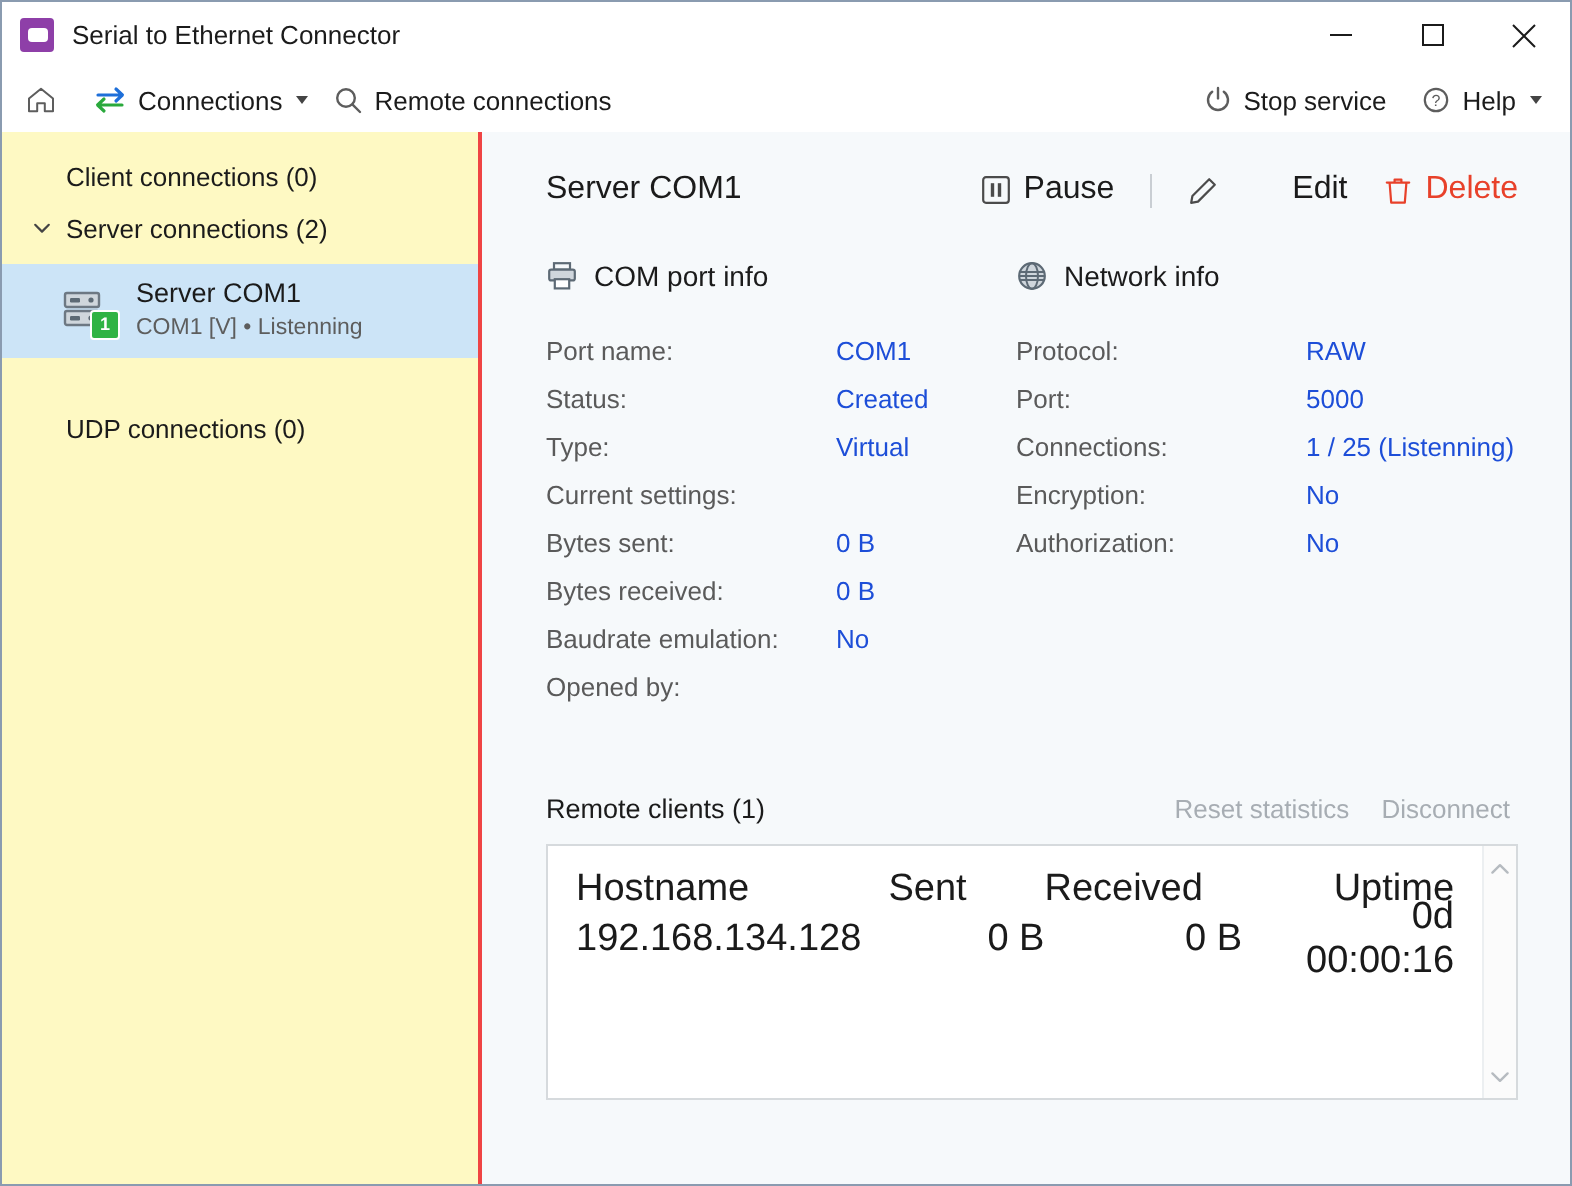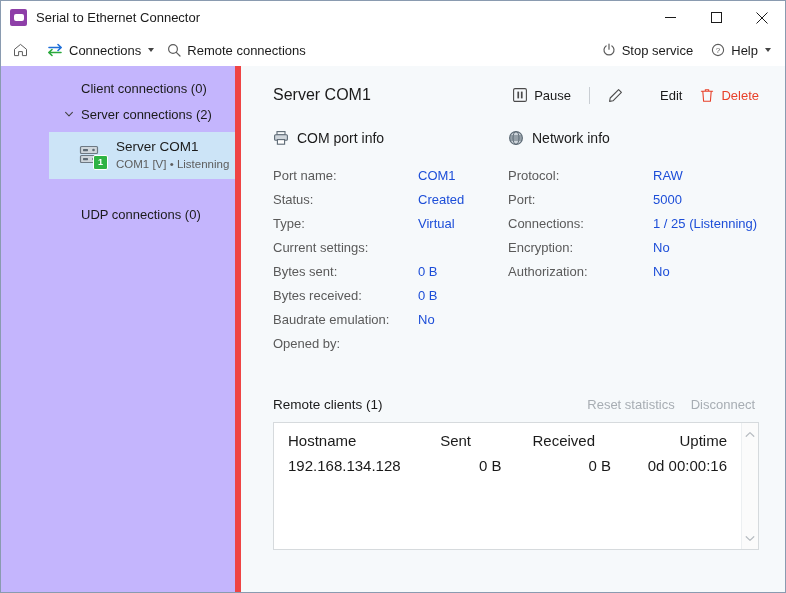--- a/index.html
+++ b/index.html
@@ -40,22 +40,22 @@
   .tb-item .ic{display:flex;align-items:center;justify-content:center;margin-right:6px;}
   .caret{
     width:0;height:0;border-left:3.5px solid transparent;border-right:3.5px solid transparent;
     border-top:4px solid #444;margin-left:7px;
   }
   .tb-right{margin-left:auto;display:flex;align-items:center;}
   .tb-right .tb-item{margin-right:0;margin-left:18px;}
   
   .content{flex:1;display:flex;min-height:0;}
   .sidebar{
-    width:240px;min-width:240px;background:#c4b5fd;
-    border-right:6px solid #ef4444;padding-top:9px;box-sizing:border-box;padding-left:48px;
+    width:240px;min-width:240px;background:#fef9c3;
+    border-right:2px solid #ef4444;padding-top:9px;box-sizing:border-box;
   }
   .side-row{
     height:26px;display:flex;align-items:center;
     font-size:13px;color:#1b1b1b;padding-left:12px;box-sizing:border-box;
   }
   .side-row .chev{width:16px;display:flex;align-items:center;justify-content:center;color:#444;}
   .side-row .lbl{margin-left:4px;}
   .side-row.indent{padding-left:28px;}
   .node{
     height:47px;display:flex;align-items:center;padding-left:30px;
@@ -69,21 +69,21 @@
   }
   .node .ntext{display:flex;flex-direction:column;line-height:1.25;}
   .node .nt1{font-size:13.5px;color:#1b1b1b;}
   .node .nt2{font-size:11.5px;color:#5d5d5d;margin-top:1px;}
   .side-gap{height:22px;}
   
   .main{flex:1;background:#f6f9fb;padding:20px 26px 0 32px;box-sizing:border-box;min-width:0;}
   .main-head{display:flex;align-items:center;margin-bottom:26px;}
   .main-title{font-size:16px;color:#1b1b1b;}
   .actions{margin-left:auto;display:flex;align-items:center;}
-  .act{display:flex;align-items:center;font-size:13px;color:#1b1b1b;margin-left:0;}
+  .act{display:flex;align-items:center;font-size:16px;color:#1b1b1b;margin-left:0;}
   .act .ic{margin-right:7px;display:flex;align-items:center;}
   .act.delete{color:#e8412a;}
   .vsep{width:1px;height:17px;background:#c9ced3;margin:0 18px;}
   .act.edit{margin-right:18px;gap:30px;}
   .cols{display:flex;}
   .col{flex:0 0 auto;}
   .col.left{width:235px;}
   .col.right{width:250px;}
   .sec-head{display:flex;align-items:center;margin-bottom:17px;}
   .sec-head .ic{margin-right:8px;display:flex;align-items:center;}
@@ -96,21 +96,21 @@
   .rc{margin-top:42px;}
   .rc-head{display:flex;align-items:center;margin-bottom:10px;padding-right:4px;}
   .rc-title{font-size:13.5px;color:#1b1b1b;}
   .rc-links{margin-left:auto;display:flex;text-align:right;}
   .rc-link{font-size:13px;color:#a7adb3;margin-left:16px;}
   .table{
     background:#ffffff;border:1px solid #d6dadd;height:128px;
     display:flex;box-sizing:border-box;
   }
   .tbl-inner{flex:1;min-width:0;padding:9px 0 0 14px;}
-  .trow{display:flex;height:25px;align-items:flex-start;font-size:15px;gap:32px;}
+  .trow{display:flex;height:25px;align-items:center;font-size:19px;gap:32px;}
   .trow .c-host{flex:1;text-align:left;}
   .trow .c-sent{width:82px;text-align:right;}
   .trow .c-recv{width:92px;text-align:right;}
   .trow .c-up{width:100px;text-align:right;padding-right:14px;}
   .thead .trow{color:#1b1b1b;}
   .scrollbar{
     width:17px;background:#fbfbfb;border-left:1px solid #eceff1;
     display:flex;flex-direction:column;justify-content:space-between;align-items:center;
     padding:4px 0;box-sizing:border-box;
   }

